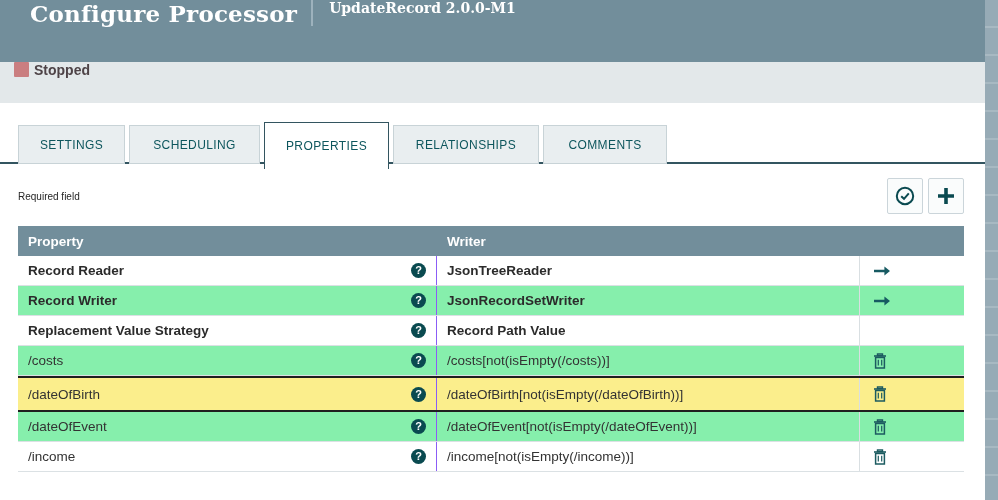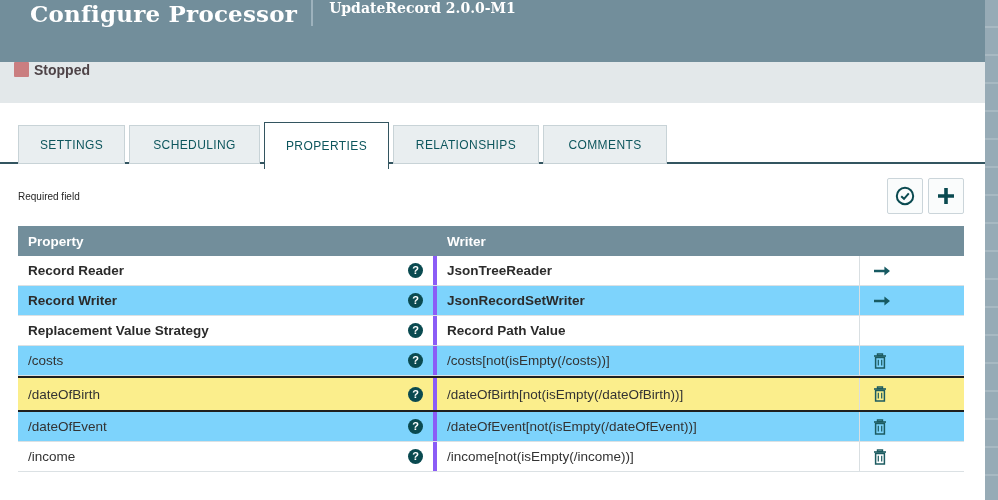--- a/index.html
+++ b/index.html
@@ -74,30 +74,30 @@
     align-items:center;
   }
   .th-prop { width:419px; padding-left:10px; }
   .th-val  { width:423px; padding-left:10px; }
   .th-act  { flex:1; }
 
   .trow {
     display:flex; height:30px; background:#ffffff; border-bottom:1px solid #DBE1E4;
     align-items:stretch; color:#333333;
   }
-  .trow.alt { background:#7dd3fc; }
+  .trow.alt { background:#86efac; }
   .trow.bold .ptext, .trow.bold .vtext { font-weight:bold; color:#2B2B2B; }
   .trow.highlight {
     background:#FBEE8C; height:36px;
     border-top:2px solid #1F1F1F; border-bottom:2px solid #1F1F1F;
   }
   .cell { display:flex; align-items:center; }
   .cell-prop {
     width:419px; padding:0 10px; justify-content:space-between;
-    border-right:4px solid #8b5cf6;
+    border-right:1px solid #8b5cf6;
   }
   .cell-val { width:423px; padding:0 10px; border-right:1px solid #D9DFE2; }
   .cell-act { flex:1; padding-left:13px; }
 
   .help-badge {
     width:15px; height:15px; border-radius:50%; background:#0A4A50; color:#ffffff;
     font-size:11px; font-weight:bold; line-height:15px; text-align:center; flex:0 0 15px;
     cursor:pointer;
   }
 

